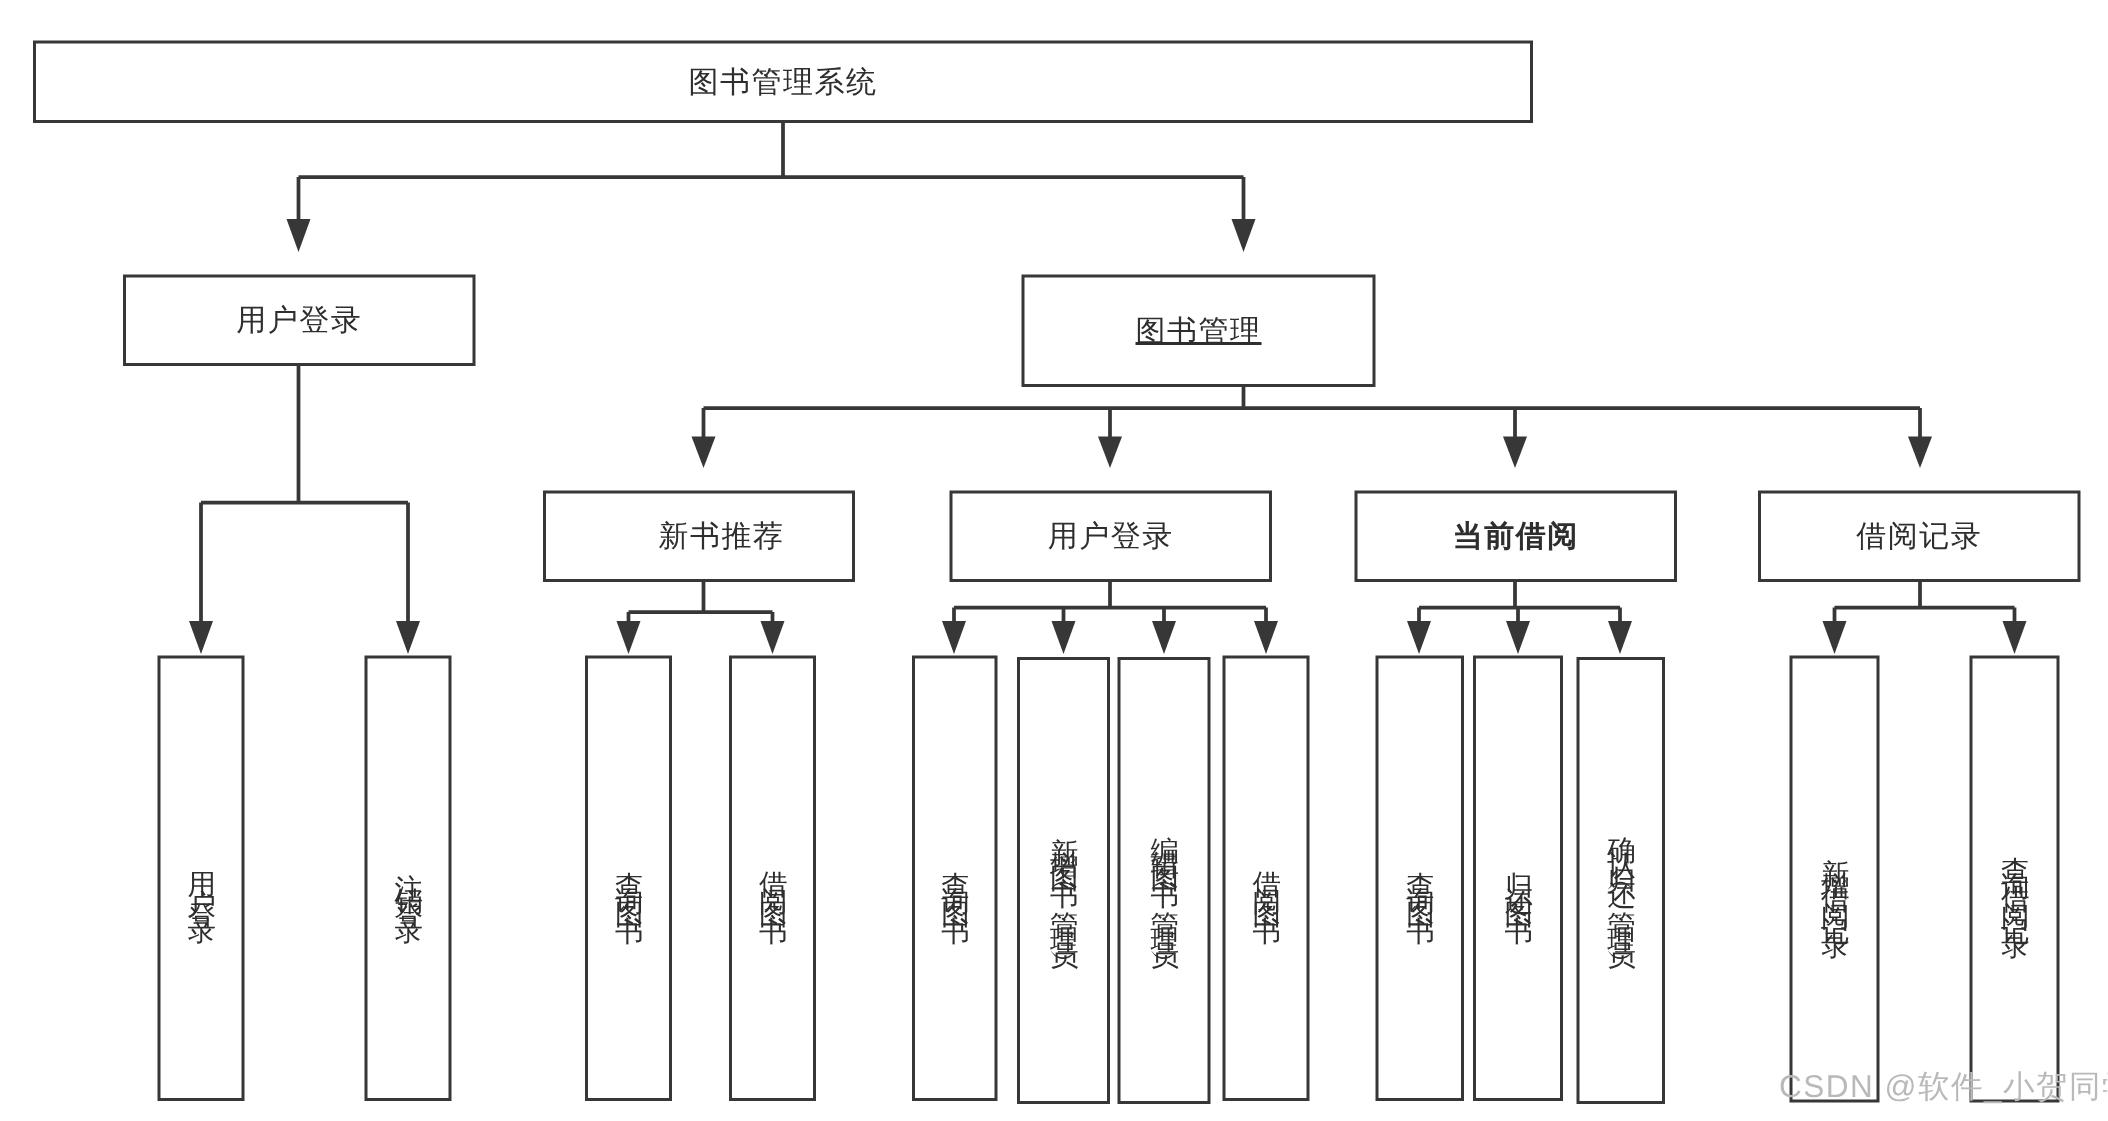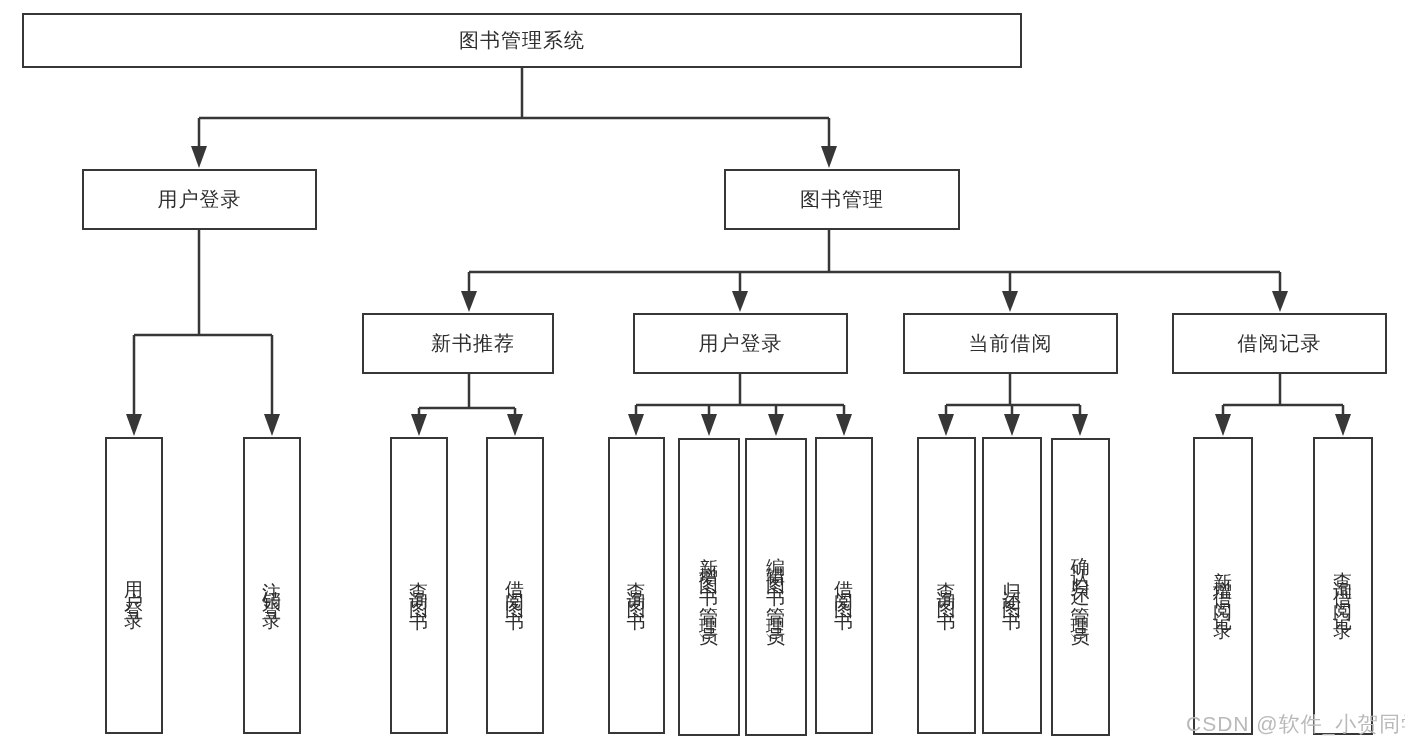--- a/index.html
+++ b/index.html
@@ -19,20 +19,21 @@
     color:#2e2e2e;
     display:flex;
     align-items:center;
     justify-content:center;
     z-index:2;
   }
   .hbox{
     font-size:20px;
     letter-spacing:1px;
     white-space:nowrap;
+    margin-top:14px;
   }
   .vbox{
     writing-mode:vertical-lr;
     text-orientation:mixed;
     font-size:19px;
     letter-spacing:10px;
     line-height:1;
   }
   #watermark{
     position:absolute;
@@ -78,25 +79,25 @@
       <polygon points="1004,414 1020,414 1012,436"></polygon>
       <polygon points="1072,414 1088,414 1080,436"></polygon>
       <polygon points="1215,414 1231,414 1223,436"></polygon>
       <polygon points="1335,414 1351,414 1343,436"></polygon>
     </g>
   </svg>
 
   <div class="box hbox" style="left:22px;top:13px;width:1000px;height:55px;">图书管理系统</div>
 
   <div class="box hbox" style="left:82px;top:169px;width:235px;height:61px;">用户登录</div>
-  <div class="box hbox" style="left:724px;top:169px;width:236px;height:61px;">图书管理</div>
+  <div class="box hbox" style="left:681px;top:169px;width:236px;height:75px;text-decoration:underline;">图书管理</div>
 
-  <div class="box hbox" style="left:362px;top:313px;width:192px;height:61px;padding-left:30px;">新书推荐</div>
+  <div class="box hbox" style="left:362px;top:313px;width:208px;height:61px;padding-left:30px;">新书推荐</div>
   <div class="box hbox" style="left:633px;top:313px;width:215px;height:61px;">用户登录</div>
-  <div class="box hbox" style="left:903px;top:313px;width:215px;height:61px;">当前借阅</div>
+  <div class="box hbox" style="left:903px;top:313px;width:215px;height:61px;font-weight:bold;">当前借阅</div>
   <div class="box hbox" style="left:1172px;top:313px;width:215px;height:61px;text-align:center;">借阅记录</div>
 
   <div class="box vbox" style="left:105px;top:437px;width:58px;height:297px;">用户登录</div>
   <div class="box vbox" style="left:243px;top:437px;width:58px;height:297px;">注销登录</div>
 
   <div class="box vbox" style="left:390px;top:437px;width:58px;height:297px;">查询图书</div>
   <div class="box vbox" style="left:486px;top:437px;width:58px;height:297px;">借阅图书</div>
 
   <div class="box vbox" style="left:608px;top:437px;width:57px;height:297px;">查询图书</div>
   <div class="box vbox" style="left:678px;top:438px;width:62px;height:298px;">新增图书（管理员）</div>

